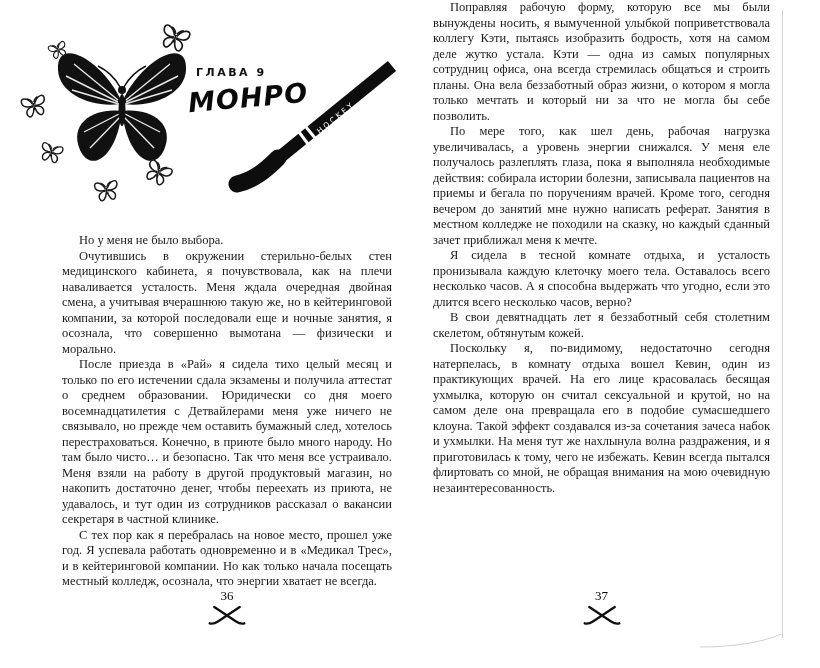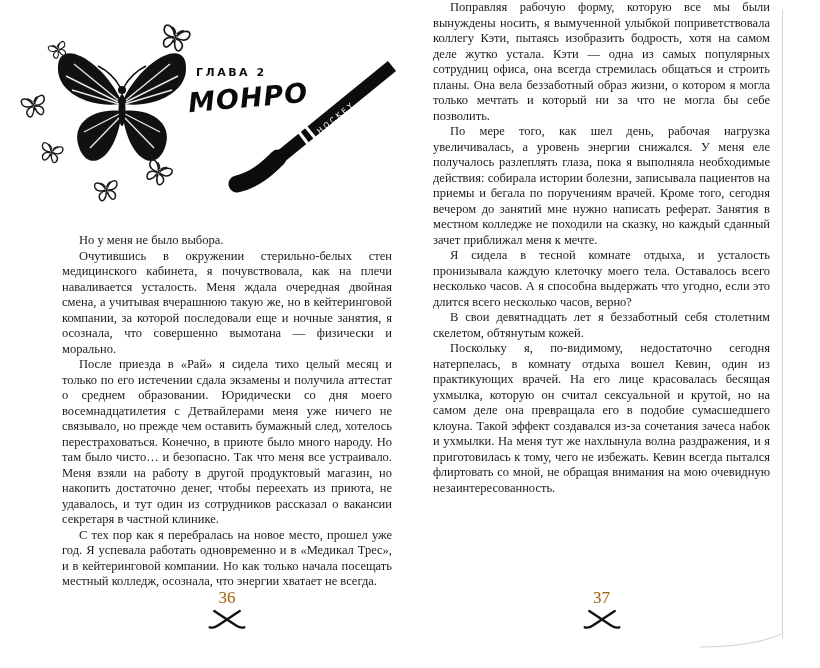--- a/index.html
+++ b/index.html
@@ -40,21 +40,21 @@
     text-indent: 17px;
     font-size: 12.5px;
     line-height: 15.5px;
   }
   .page--right .body-text { }
 
   .page-footer {
     position: absolute; left: 0; width: 100%; top: 588px;
     display: flex; flex-direction: column; align-items: center; gap: 0px;
   }
-  .page-number { font-size: 17px; color: #a16207; }
+  .page-number { font-size: 13px; color: #000000; }
   .crossed-sticks { width: 40px; height: 24px; }
 
   .edge-line { position: absolute; left: 782px; top: 10px; width: 1px; height: 628px; background: #d2d2d2; }
   .curl { position: absolute; left: 700px; top: 633px; width: 82px; height: 16px; }
 </style>
 </head>
 <body>
 
 <div class="spread">
 
@@ -113,21 +113,21 @@
             <use href="#bf" x="-13" y="-13" width="27" height="27"></use>
           </g>
         <g transform="translate(84,176) rotate(-8)">
             <use href="#bf" x="-14" y="-14" width="29" height="29"></use>
           </g>
         <g transform="translate(136,158) rotate(28)">
             <use href="#bf" x="-15" y="-15" width="31" height="31"></use>
           </g>
       </svg>
 
-      <div class="chapter-label">ГЛАВА 2</div>
+      <div class="chapter-label">ГЛАВА 9</div>
       <div class="chapter-title">МОНРО</div>
 
       <svg class="stick" viewBox="0 0 170 150" aria-hidden="true">
         <line x1="160" y1="14" x2="42" y2="110" stroke="#0d0d0d" stroke-width="13"></line>
         <path d="M46,106 C34,118 22,128 5,132" stroke="#0d0d0d" stroke-width="17" fill="none" stroke-linecap="round"></path>
         <line x1="67" y1="80" x2="76" y2="92" stroke="#ffffff" stroke-width="3"></line>
         <line x1="74" y1="75" x2="83" y2="86" stroke="#ffffff" stroke-width="3"></line>
         <text transform="translate(104,66) rotate(-39)" text-anchor="middle" dominant-baseline="middle" fill="#ffffff" font-size="7.5" letter-spacing="2.5" font-family="DejaVu Sans, sans-serif">HOCKEY</text>
       </svg>
     </div>

